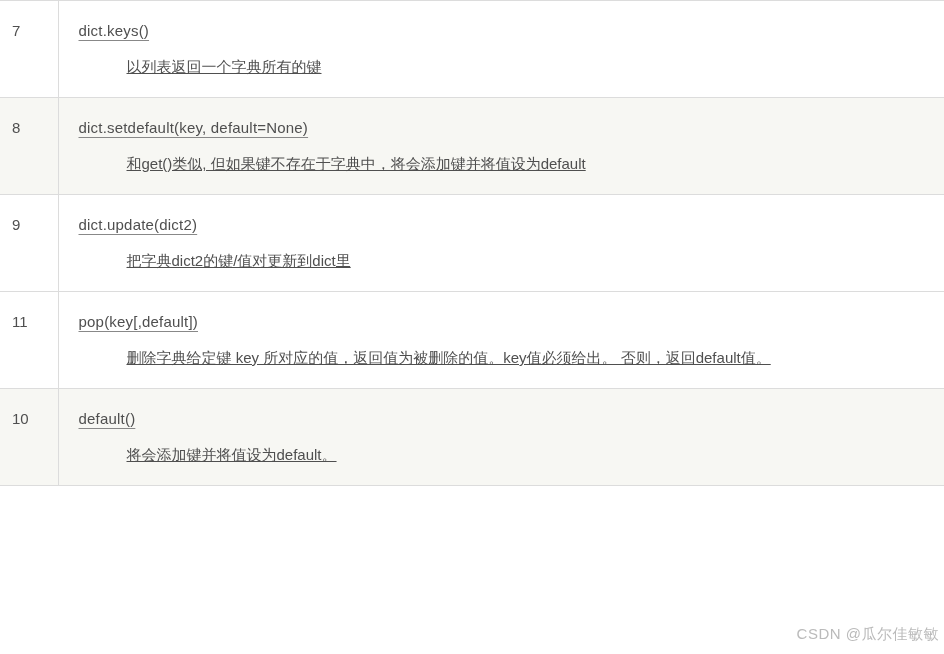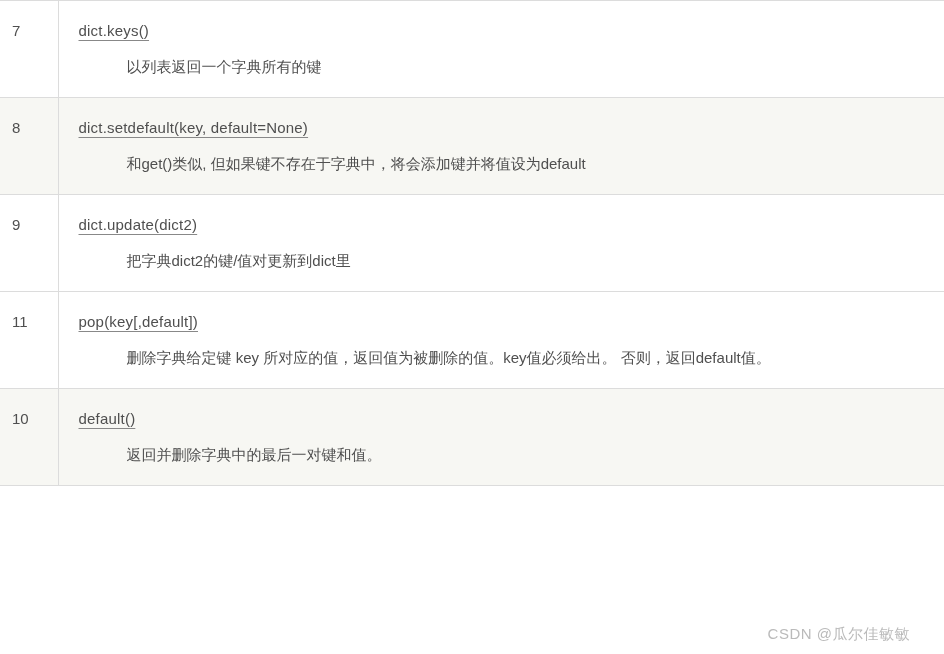--- a/index.html
+++ b/index.html
@@ -32,38 +32,39 @@
       width: 58px;
       vertical-align: top;
       text-align: left;
       padding: 18px 10px 18px 12px;
       color: #4f4f4f;
       border-right: 1px solid #dcdcdc;
     }
     .content-cell {
       padding: 18px 12px 18px 20px;
       vertical-align: top;
+      text-decoration: underline;
     }
     .method-link {
       color: #4f4f4f;
       text-decoration: underline;
       text-underline-offset: 4px;
       text-decoration-color: #888;
       display: inline-block;
       letter-spacing: 0.2px;
     }
     .desc {
       margin-top: 12px;
       color: #4f4f4f;
       margin-left: 48px;
     }
     .watermark {
       position: fixed;
       bottom: 8px;
-      right: 34px;
+      right: 5px;
       color: rgba(130,130,130,0.55);
       font-size: 15px;
       pointer-events: none;
       letter-spacing: 0.5px;
     }
   </style>
 </head>
 <body>
 
 <table class="table">
@@ -93,19 +94,19 @@
       <td class="num-cell">11</td>
       <td class="content-cell">
         <a class="method-link">pop(key[,default])</a>
         <div class="desc">删除字典给定键 key 所对应的值，返回值为被删除的值。key值必须给出。 否则，返回default值。</div>
       </td>
     </tr>
     <tr class="row even">
       <td class="num-cell">10</td>
       <td class="content-cell">
         <a class="method-link">default()</a>
-        <div class="desc">返回并删除字典中的最后一对键和值。</div>
+        <div class="desc">将会添加键并将值设为default。</div>
       </td>
     </tr>
   </tbody>
 </table>
 
 <div class="watermark">CSDN @瓜尔佳敏敏</div>
 
 </body></html>

